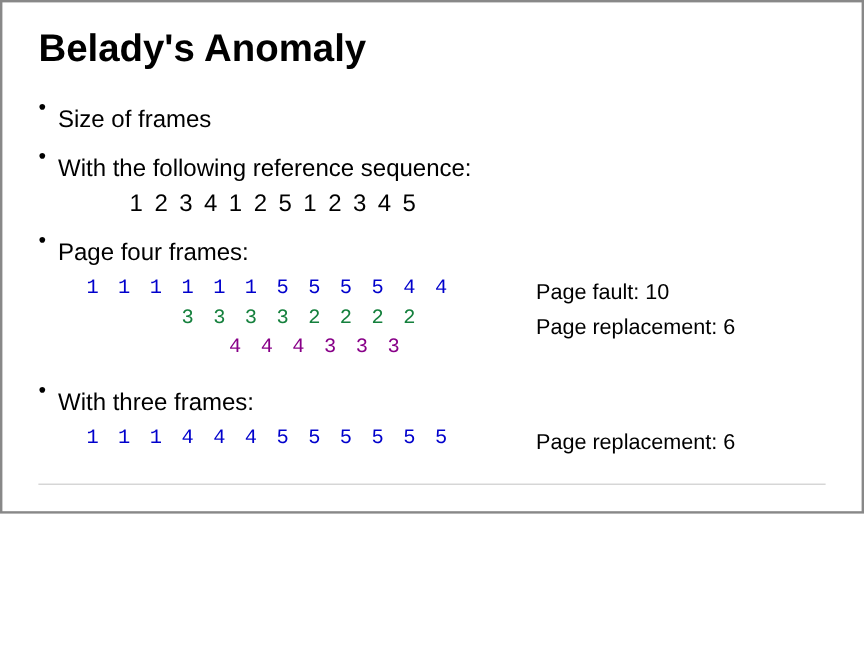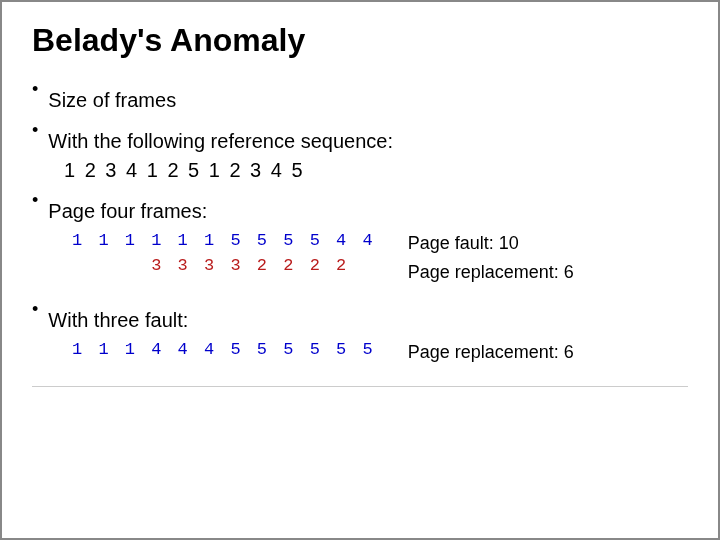--- a/index.html
+++ b/index.html
@@ -7,21 +7,21 @@
     body {
       width: 720px;
       height: 540px;
       background: #ffffff;
       font-family: Arial, Helvetica, sans-serif;
       overflow: hidden;
     }
 
     .page {
       width: 720px;
-      height: 540px;
+      height: 428px;
       padding: 20px 30px;
       border: 2px solid #888;
     }
 
     .title {
       font-size: 32px;
       font-weight: bold;
       margin-bottom: 18px;
       color: #000;
     }
@@ -41,42 +41,43 @@
 
     .bullet-text {
       font-size: 20px;
       color: #000;
       margin-top: 12px;
     }
 
     .ref-sequence {
       font-size: 20px;
       color: #000;
-      margin-left: 32px;
+      margin-left: 76px;
       margin-bottom: 6px;
       letter-spacing: 2px;
     }
 
     .frames-grid-container {
       display: flex;
       align-items: flex-start;
       margin-left: 40px;
       margin-top: 4px;
+      gap: 39px;
     }
 
     .frames-grid {
       font-size: 17px;
       line-height: 1.45;
       letter-spacing: 3px;
       font-family: 'Courier New', Courier, monospace;
     }
 
     .row-blue { color: #0000cc; }
     .row-green { color: #007700; }
-    .row-red { color: #b91c1c; }
+    .row-red { color: #15803d; }
     .row-purple { color: #880088; }
 
     .page-fault-box {
       margin-left: 32px;
       font-size: 18px;
       color: #000;
       line-height: 1.6;
     }
 
     .divider {
@@ -106,30 +107,31 @@
 
   <div class="bullet-row">
     <span class="bullet">•</span>
     <span class="bullet-text">Page four frames:</span>
   </div>
 
   <div class="frames-grid-container">
     <div class="frames-grid">
       <div class="row-blue">1  1  1  1  1  1  5  5  5  5  4  4</div>
       <div class="row-red">&nbsp;&nbsp;&nbsp;&nbsp;&nbsp;&nbsp;3  3  3  3  2  2  2  2</div>
+      <div class="row-purple">&nbsp;&nbsp;&nbsp;&nbsp;&nbsp;&nbsp;&nbsp;&nbsp;&nbsp;4  4  4  3  3  3</div>
     </div>
     <div class="page-fault-box">
       <div>Page fault: 10</div>
       <div>Page replacement: 6</div>
     </div>
   </div>
 
   <div class="bullet-row" style="margin-top: 10px;">
     <span class="bullet">•</span>
-    <span class="bullet-text">With three fault:</span>
+    <span class="bullet-text">With three frames:</span>
   </div>
 
   <div class="frames-grid-container">
     <div class="frames-grid">
       <div class="row-blue">1  1  1  4  4  4  5  5  5  5  5  5</div>
     </div>
     <div class="page-fault-box">
       <div>Page replacement: 6</div>
     </div>
   </div>

